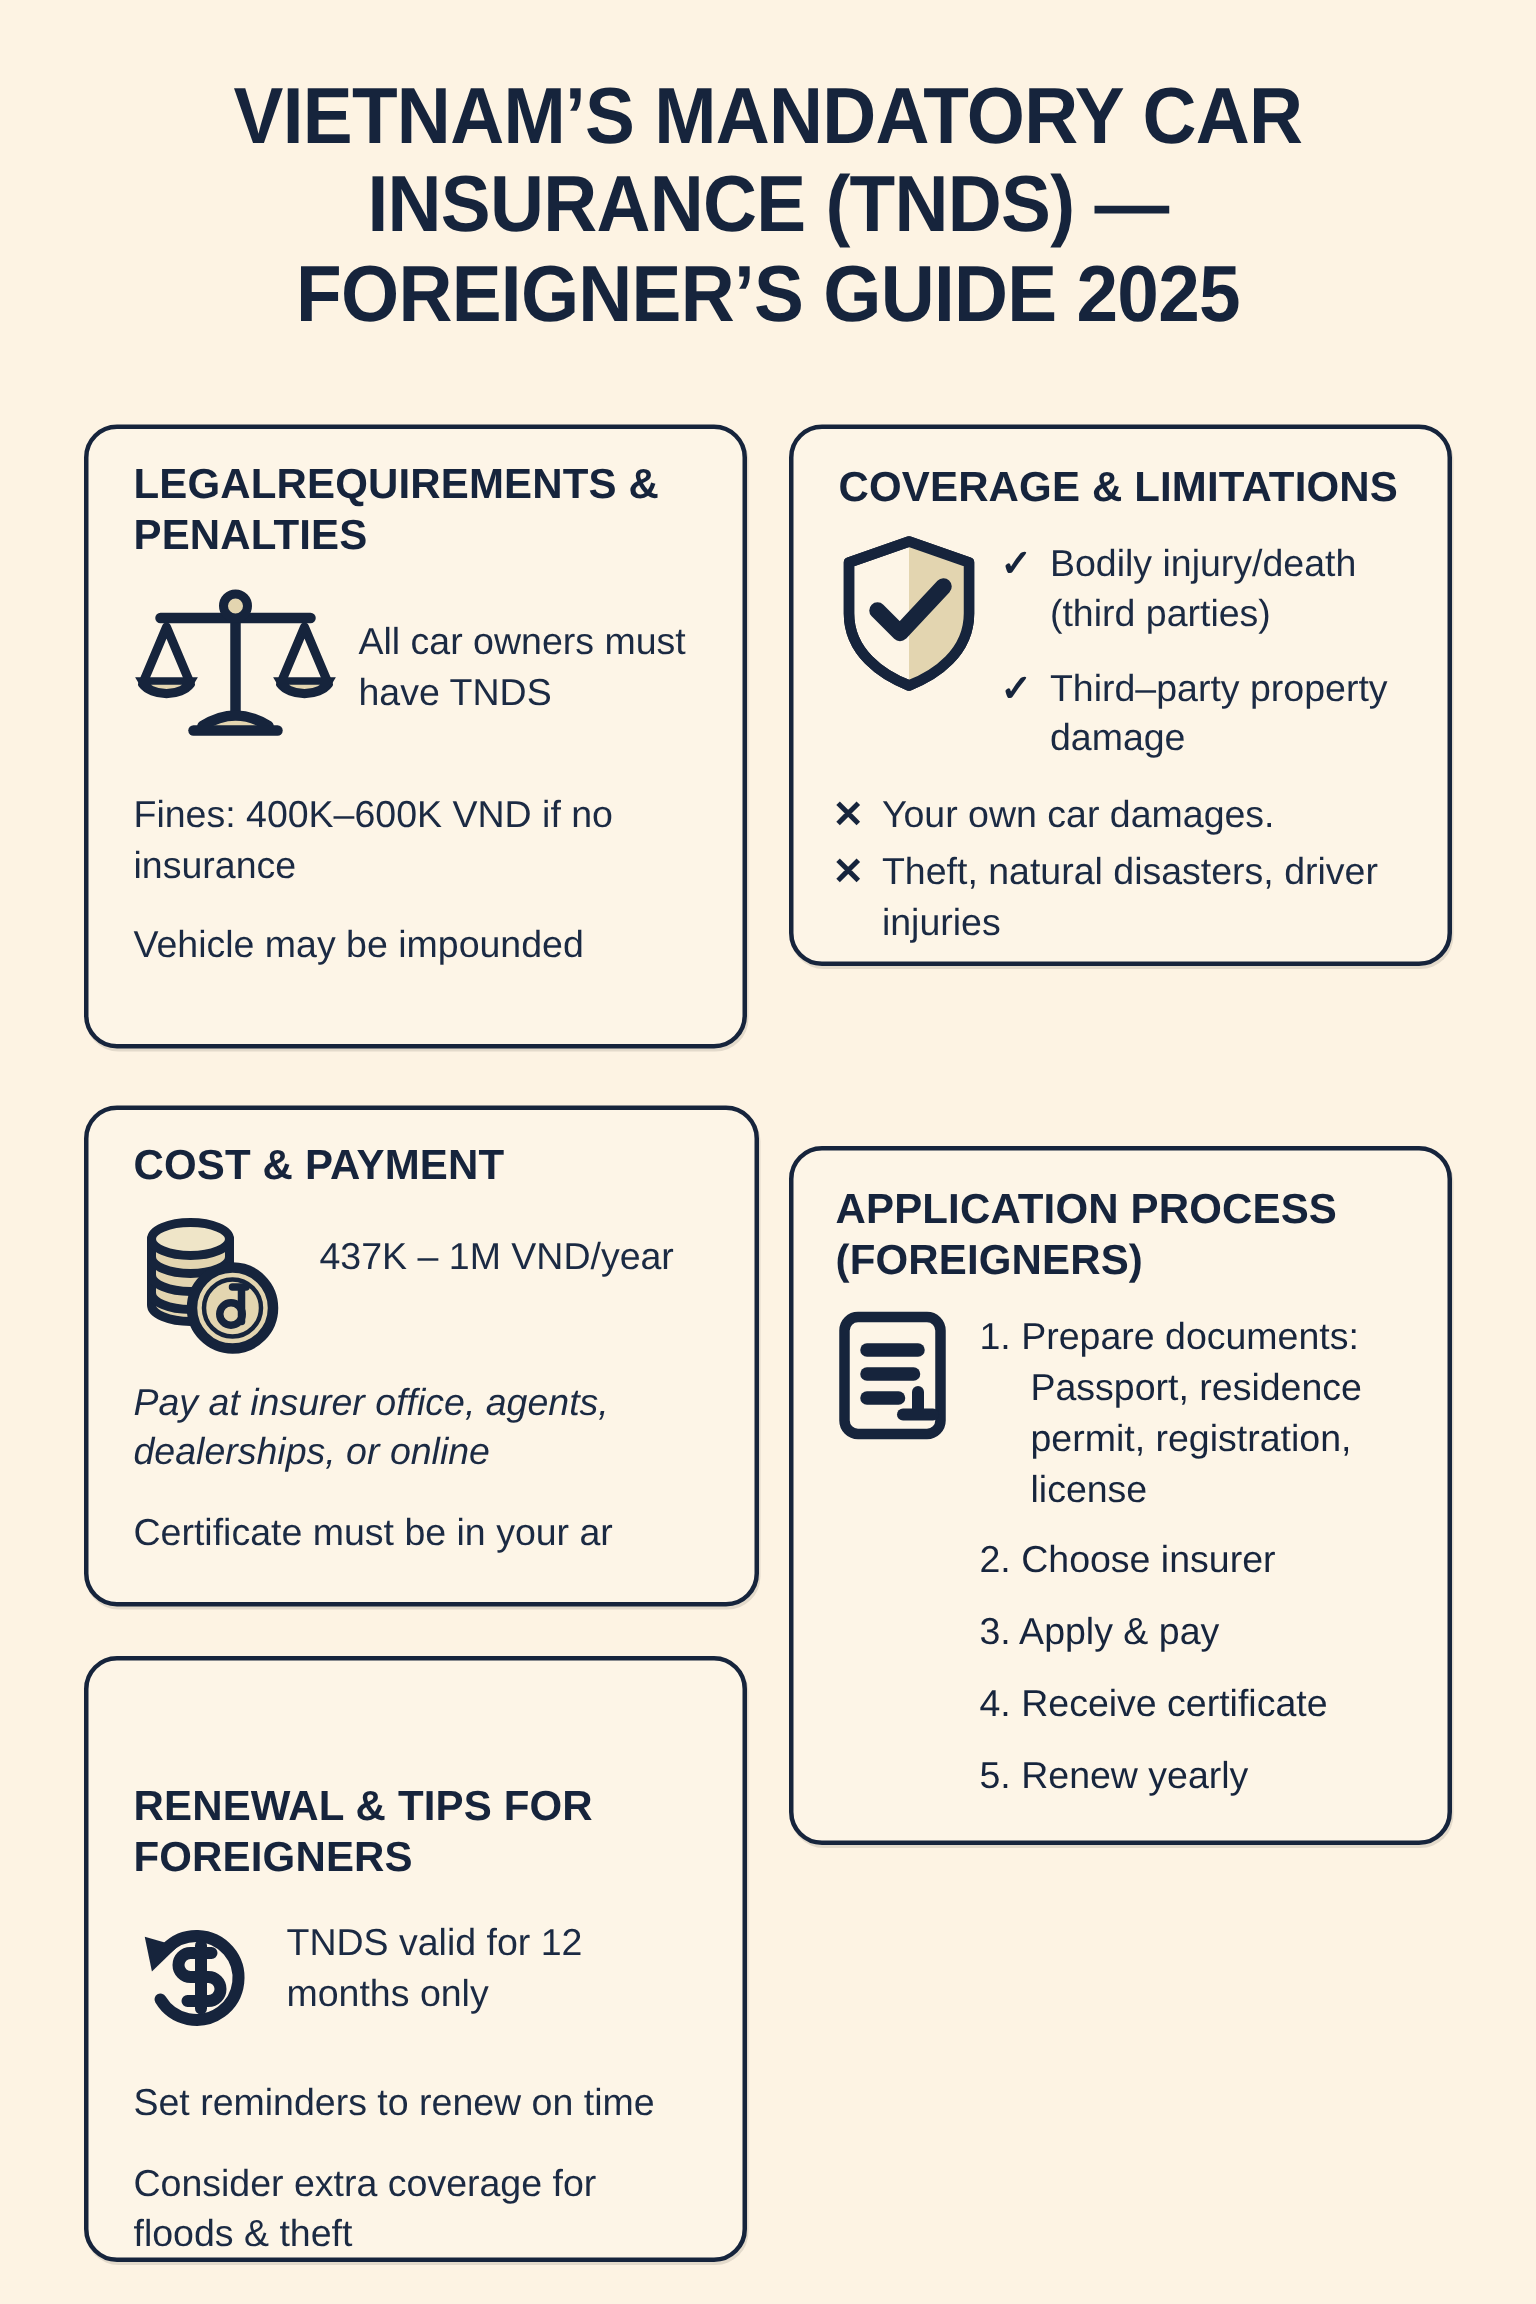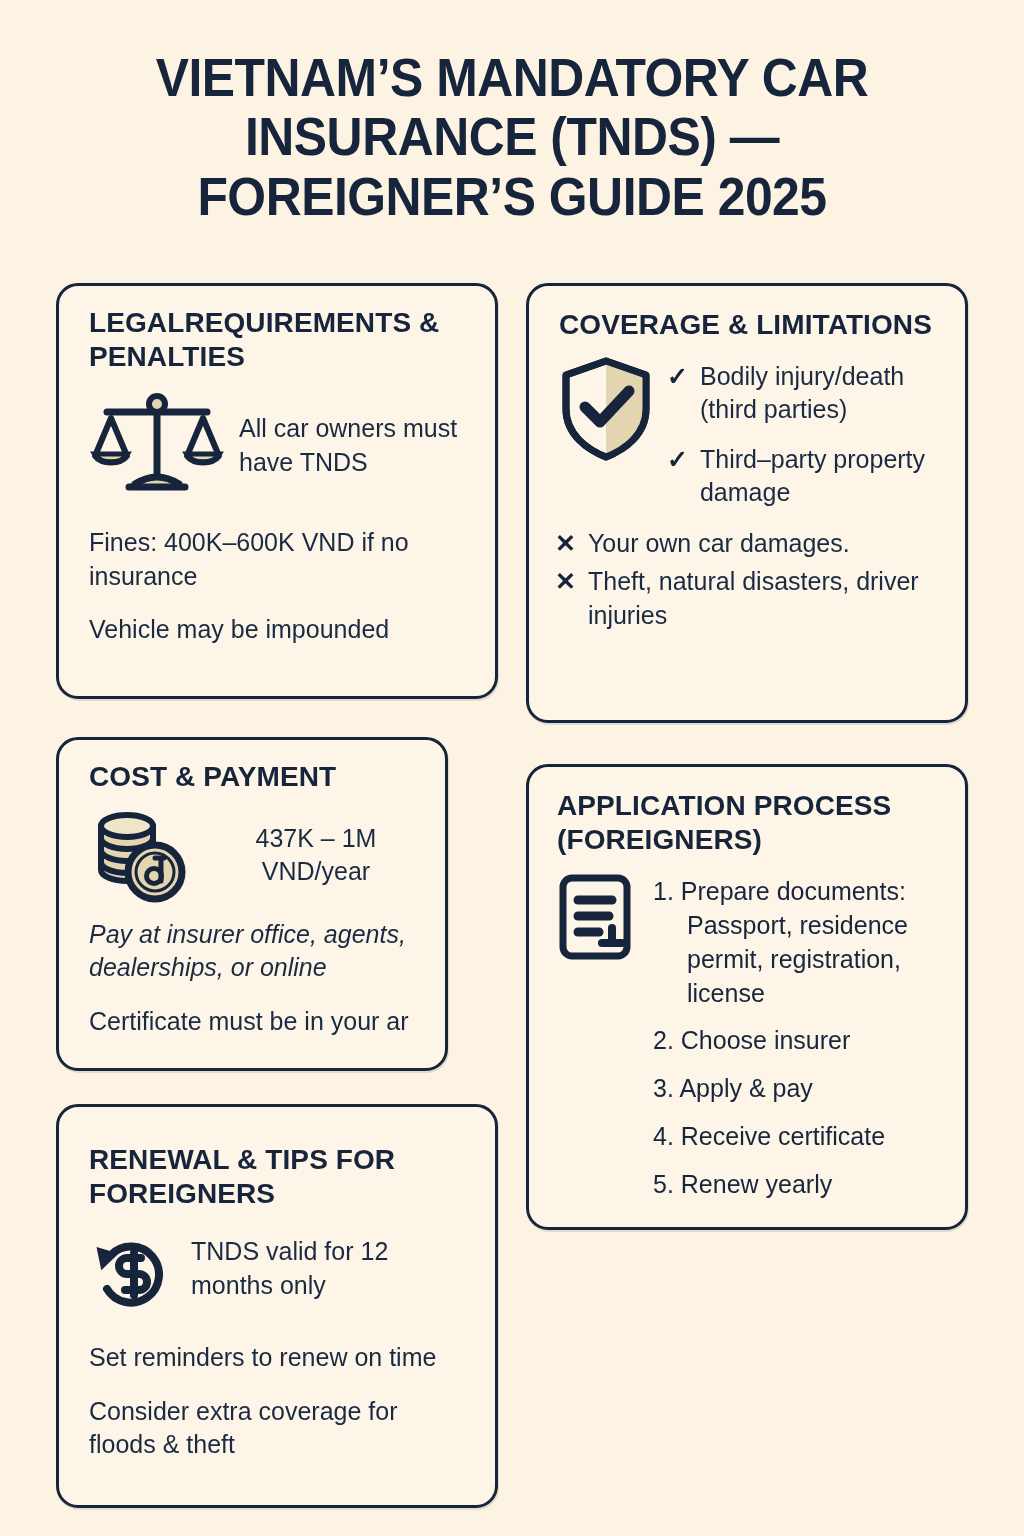--- a/index.html
+++ b/index.html
@@ -64,22 +64,22 @@
   .icon-row {
     display: flex;
     align-items: flex-start;
     gap: 14px;
   }
 
   .icon-box { flex: 0 0 auto; }
 
   
   #card-legal       { left: 56px;  top: 283px;  width: 442px; height: 416px; }
-  #card-coverage    { left: 526px; top: 283px;  width: 442px; height: 440px; }
-  #card-cost        { left: 56px;  top: 737px;  width: 392px; height: 334px; }
+  #card-coverage    { left: 526px; top: 283px;  width: 442px; height: 361px; }
+  #card-cost        { left: 56px;  top: 737px;  width: 450px; height: 334px; }
   #card-application { left: 526px; top: 764px;  width: 442px; height: 466px; }
   #card-renewal     { left: 56px;  top: 1104px; width: 442px; height: 404px; }
 
   .pad { padding: 20px 26px 0 30px; }
 
   .tick, .cross {
     font-weight: 700;
     font-size: 25px;
     line-height: 1.33;
     color: #16243C;
@@ -232,21 +232,21 @@
           <li style="margin-top:14px;">2. Choose insurer</li>
           <li style="margin-top:14px;">3. Apply &amp; pay</li>
           <li style="margin-top:14px;">4. Receive certificate</li>
           <li style="margin-top:14px;">5. Renew yearly</li>
         </ol>
       </div>
     </div>
   </section>
 
   <section class="card" id="card-renewal">
-    <div class="pad" style="padding-top:36px;">
+    <div class="pad" style="padding-top:36px;margin-top:44px;">
       <div class="card-title">RENEWAL &amp; TIPS FOR FOREIGNERS</div>
 
       <div class="icon-row" style="margin-top:18px; ">
         <span class="icon-box">
           <svg width="88" height="88" viewBox="0 0 88 88">
             <path d="M18 60 a28 28 0 1 0 4 -34" fill="none" stroke="#16243C" stroke-width="8" stroke-linecap="round"></path>
             <polygon points="17,22 28,43 5,43" fill="#16243C" transform="rotate(196 16 32)"></polygon>
             <path d="M52 29 h-14 a8 8 0 0 0 0 16 h12 a8 8 0 0 1 0 16 h-14" fill="none" stroke="#16243C" stroke-width="8" stroke-linecap="round" stroke-linejoin="round"></path>
             <line x1="45" y1="24" x2="45" y2="66" stroke="#16243C" stroke-width="8" stroke-linecap="round"></line>
           </svg>

